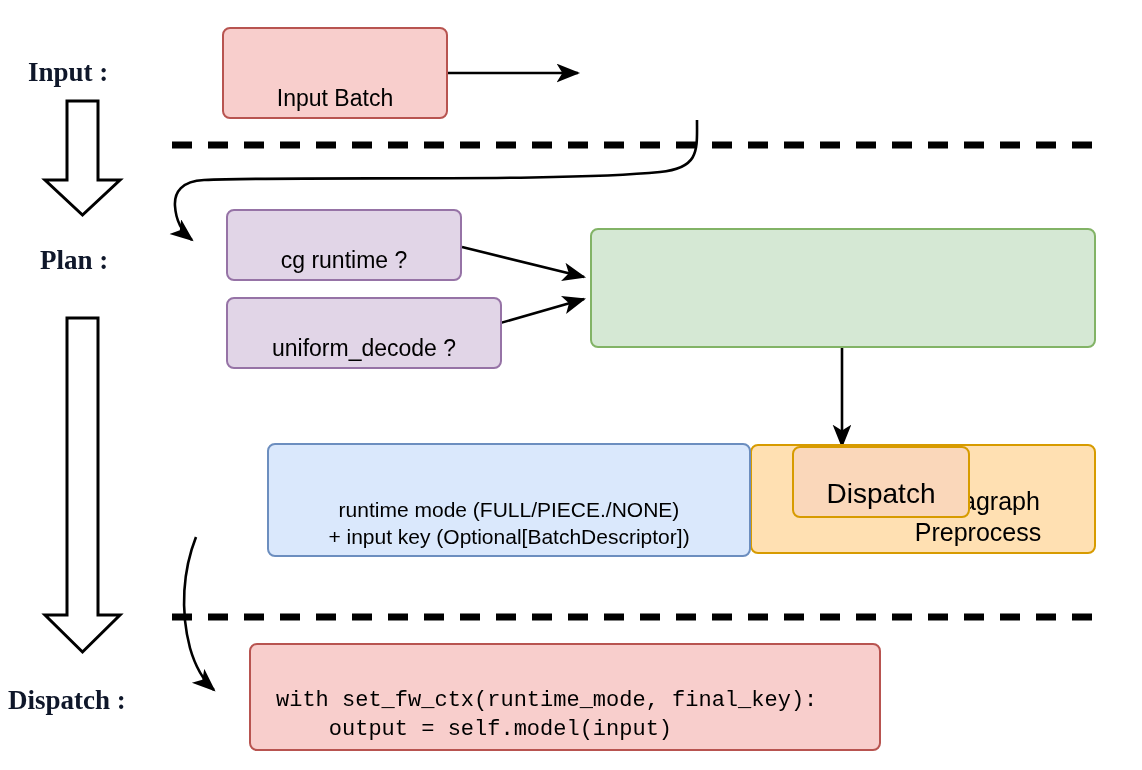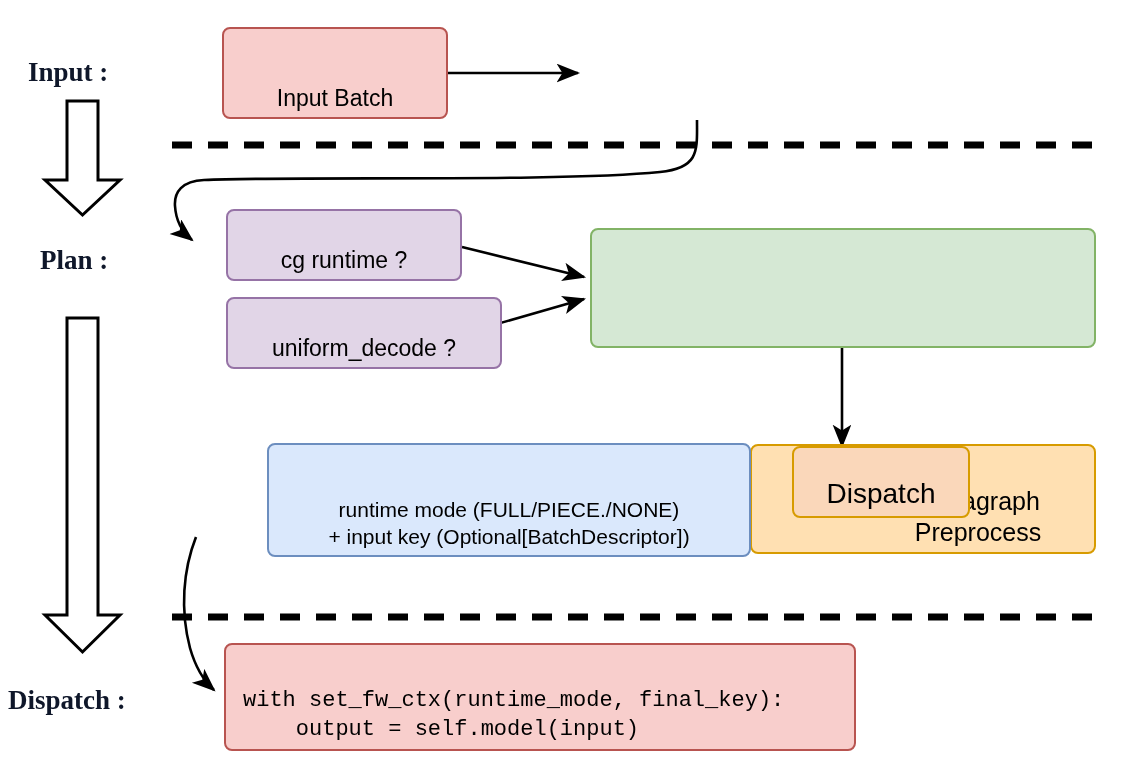--- a/index.html
+++ b/index.html
@@ -51,21 +51,22 @@
     line-height: 1.28;
     padding: 4px 10px;
   }
   .node.code {
     font-family: "Liberation Mono", monospace;
     font-size: 22px;
     justify-content: flex-start;
     text-align: left;
     white-space: pre;
     line-height: 1.35;
-    padding-left: 17px;
+    padding-left: 25px;
+    margin-left: 25px;
   }
   .node-pink {
     background: #f8cecc;
     border-color: #b85450;
   }
   .node-yellow {
     background: #ffe6a8;
     border-color: #d6b656;
   }
   .node-purple {

